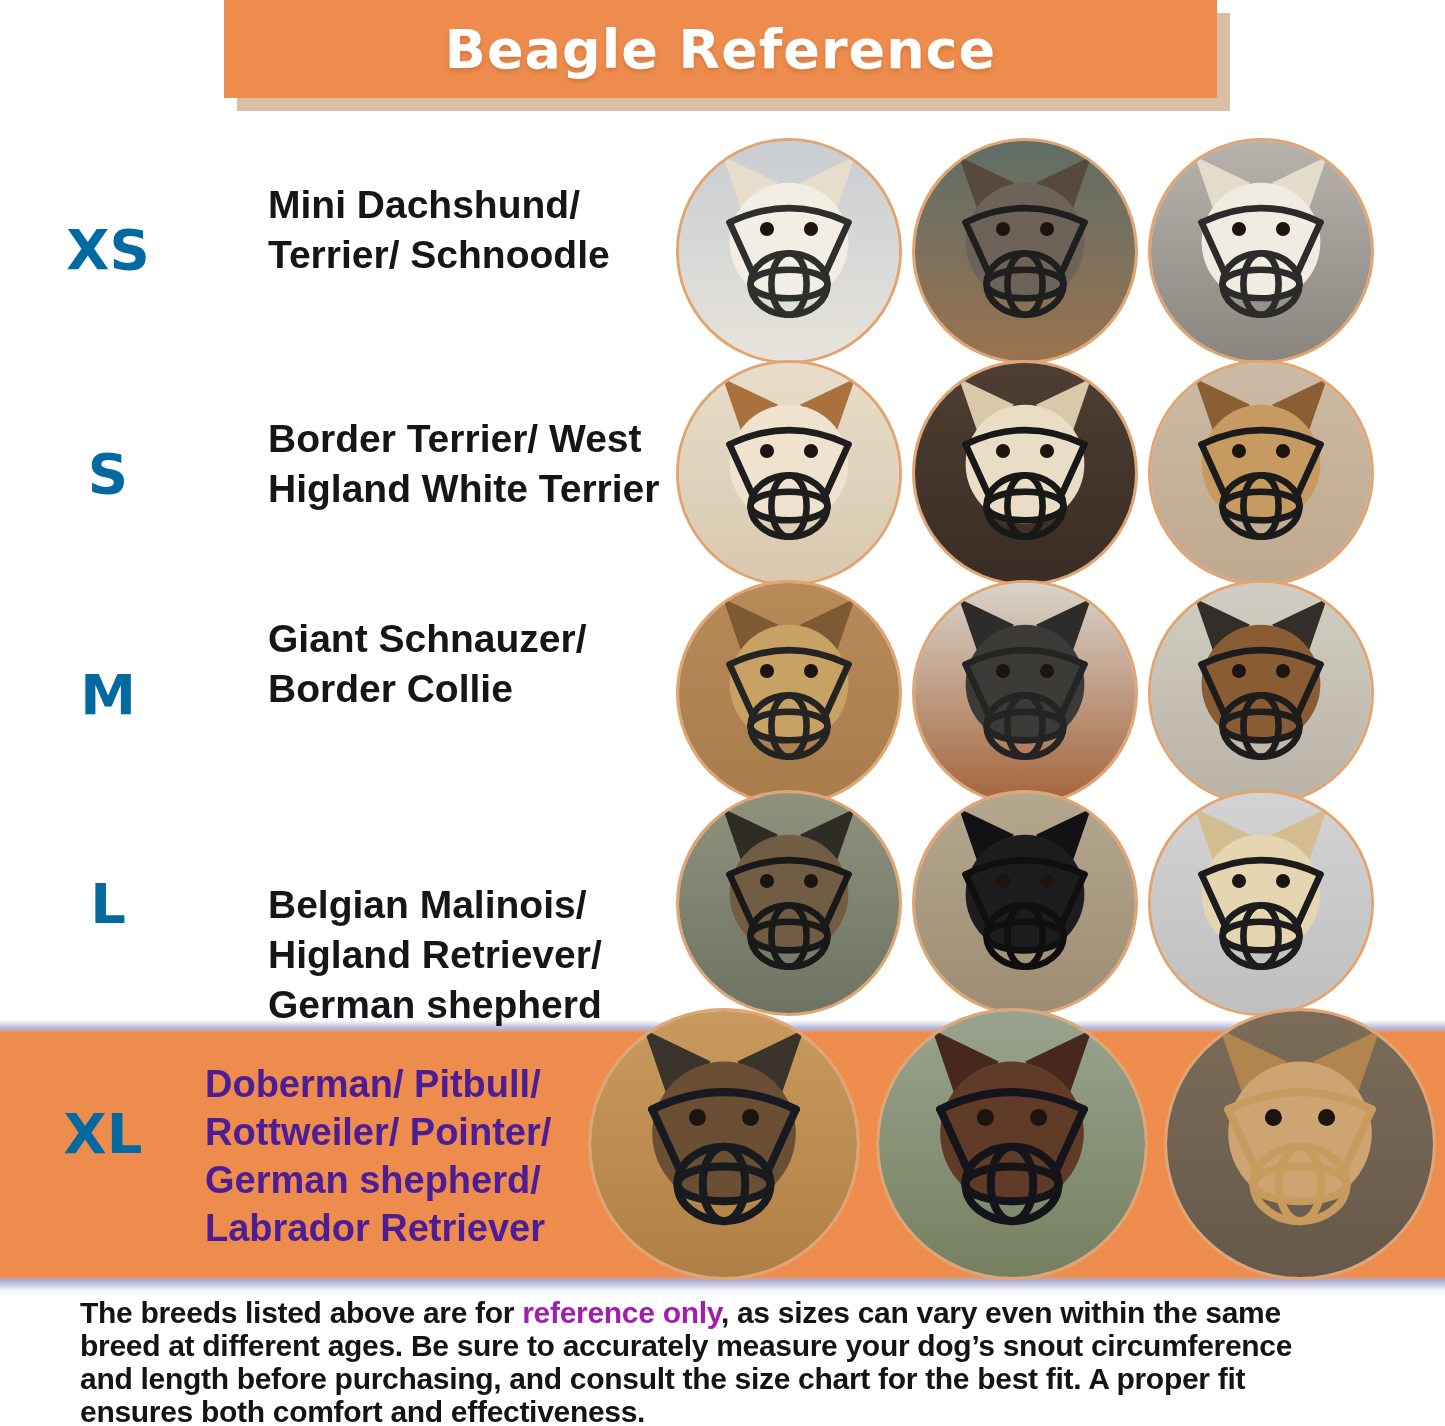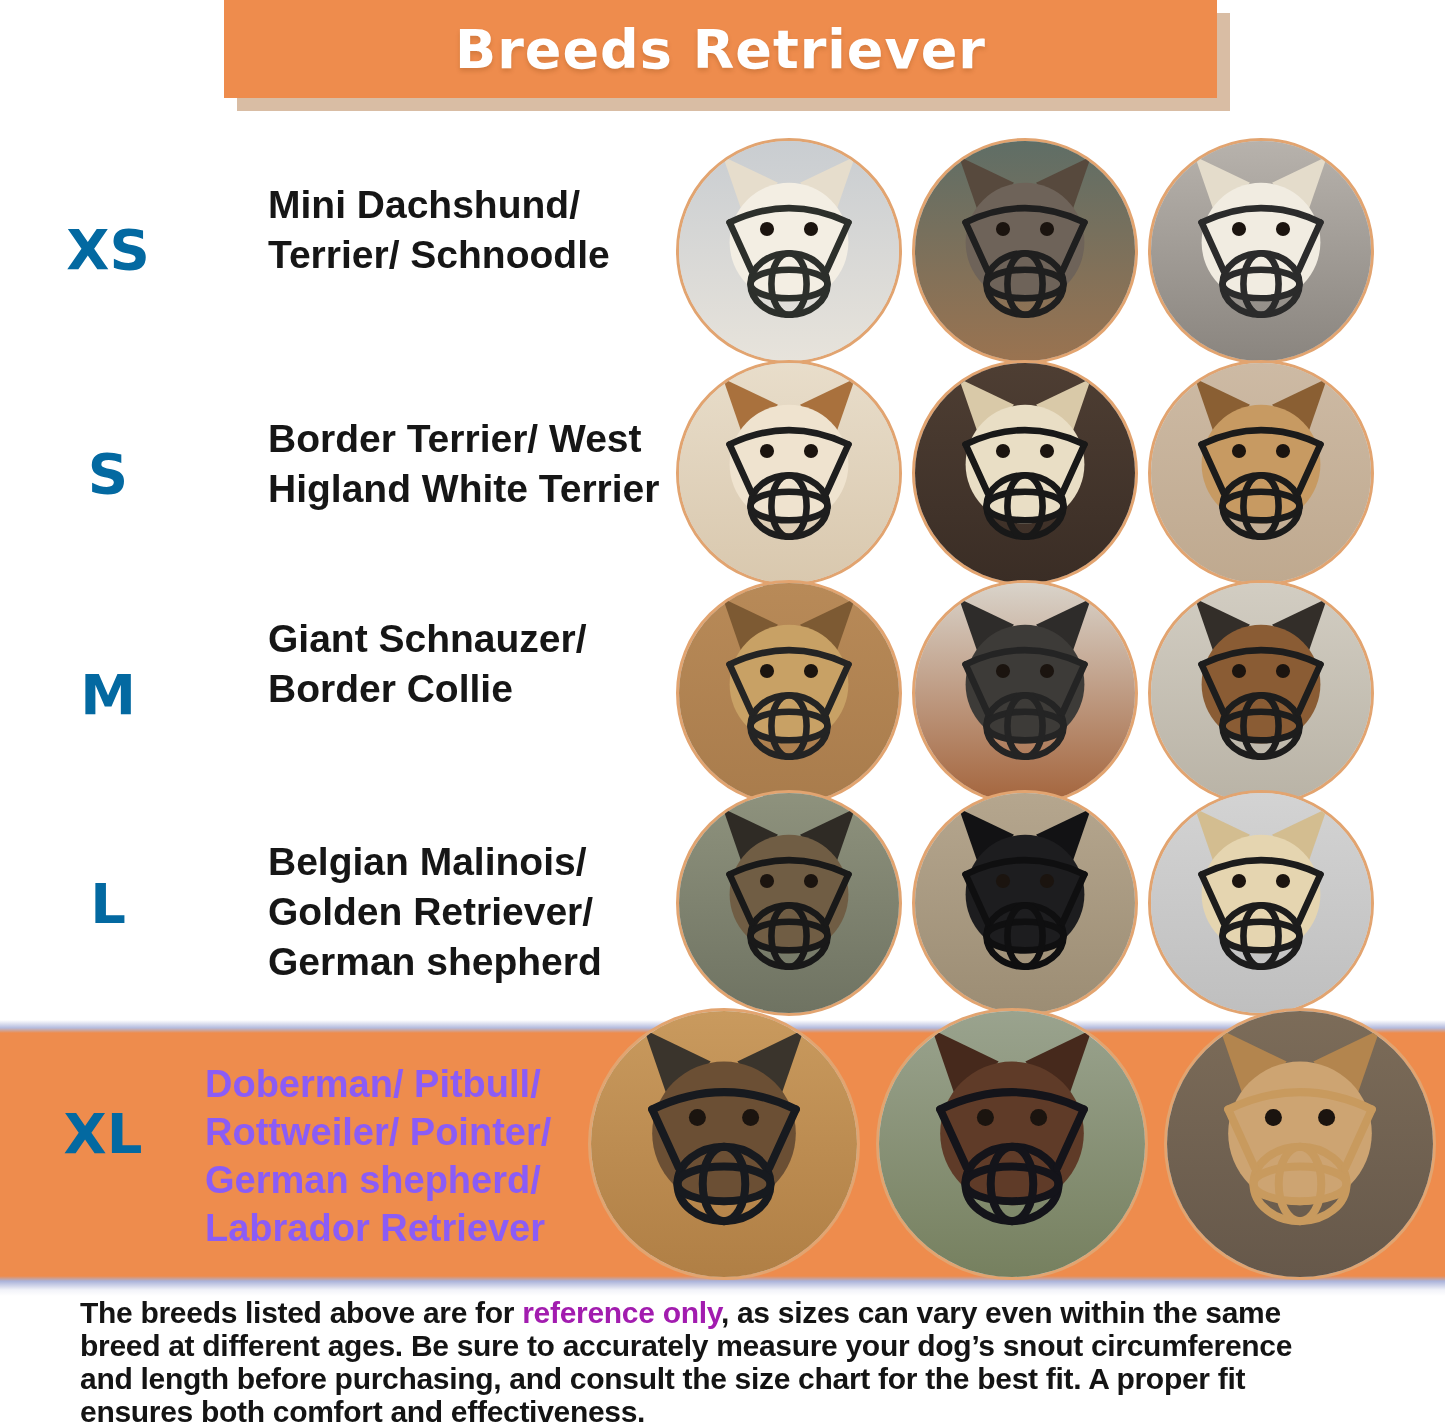--- a/index.html
+++ b/index.html
@@ -33,24 +33,24 @@
   #label-l  { left:38px; top:876px; }
   #label-xl { left:18px; top:1106px; font-size:56px; width:170px; }
   .breeds {
     position:absolute; left:268px; z-index:3;
     font-size:39px; line-height:50px; font-weight:bold; color:#161616;
   }
   .breeds div { white-space:nowrap; }
   #breeds-xs { top:180px; }
   #breeds-s  { top:414px; }
   #breeds-m  { top:614px; }
-  #breeds-l  { top:837px; }
+  #breeds-l  { top:880px; }
   #breeds-xl {
     left:205px; top:1060px;
-    font-size:38px; line-height:48px; color:#8b5cf6;
+    font-size:38px; line-height:48px; color:#4c1d95;
   }
   .band {
     position:absolute; left:0; top:1020px; width:1445px; height:276px; z-index:1;
     background:linear-gradient(180deg,
       #ffffff 0px, #b3badd 8px, #ee8c4d 13px,
       #ee8c4d 256px, #aab2d9 261px, #f2f3f9 270px, #ffffff 276px);
   }
   .photos { position:absolute; display:flex; gap:10px; z-index:2; }
   #photos-xs { left:676px; top:138px; }
   #photos-s  { left:676px; top:360px; }
@@ -69,21 +69,21 @@
     font-weight:bold; font-size:30px; line-height:33px;
     color:#141414; letter-spacing:-0.3px;
   }
   .disclaimer div { white-space:nowrap; }
   .disclaimer .hl { color:#a21caf; }
 </style>
 </head>
 <body>
 
 <div class="banner">
-  <div class="banner-title">Breeds Retriever</div>
+  <div class="banner-title">Beagle Reference</div>
 </div>
 
 <div class="size-label" id="label-xs">XS</div>
 <div class="breeds" id="breeds-xs">
   <div>Mini Dachshund/</div>
   <div>Terrier/ Schnoodle</div>
 </div>
 <div class="photos" id="photos-xs">
     <div class="circle" title="white puppy wearing black basket muzzle">
       <svg viewBox="0 0 100 100" preserveAspectRatio="xMidYMid slice" xmlns="http://www.w3.org/2000/svg" role="img">
@@ -315,21 +315,21 @@
     <path d="M67,59 L77,37"></path>
     <path d="M23,37 Q50,24 77,37"></path>
   </g>
       </svg>
     </div>
   </div>
 
 <div class="size-label" id="label-l">L</div>
 <div class="breeds" id="breeds-l">
   <div>Belgian Malinois/</div>
-  <div>Golden Retriever/</div>
+  <div>Higland Retriever/</div>
   <div>German shepherd</div>
 </div>
 <div class="photos" id="photos-l">
     <div class="circle" title="German shepherd wearing black basket muzzle">
       <svg viewBox="0 0 100 100" preserveAspectRatio="xMidYMid slice" xmlns="http://www.w3.org/2000/svg" role="img">
   <defs>
           <linearGradient id="g30" x1="0" y1="0" x2="0" y2="1">
     <stop offset="0" stop-color="#8e927d"></stop>
             <stop offset="1" stop-color="#6f7362"></stop>
   </linearGradient>

